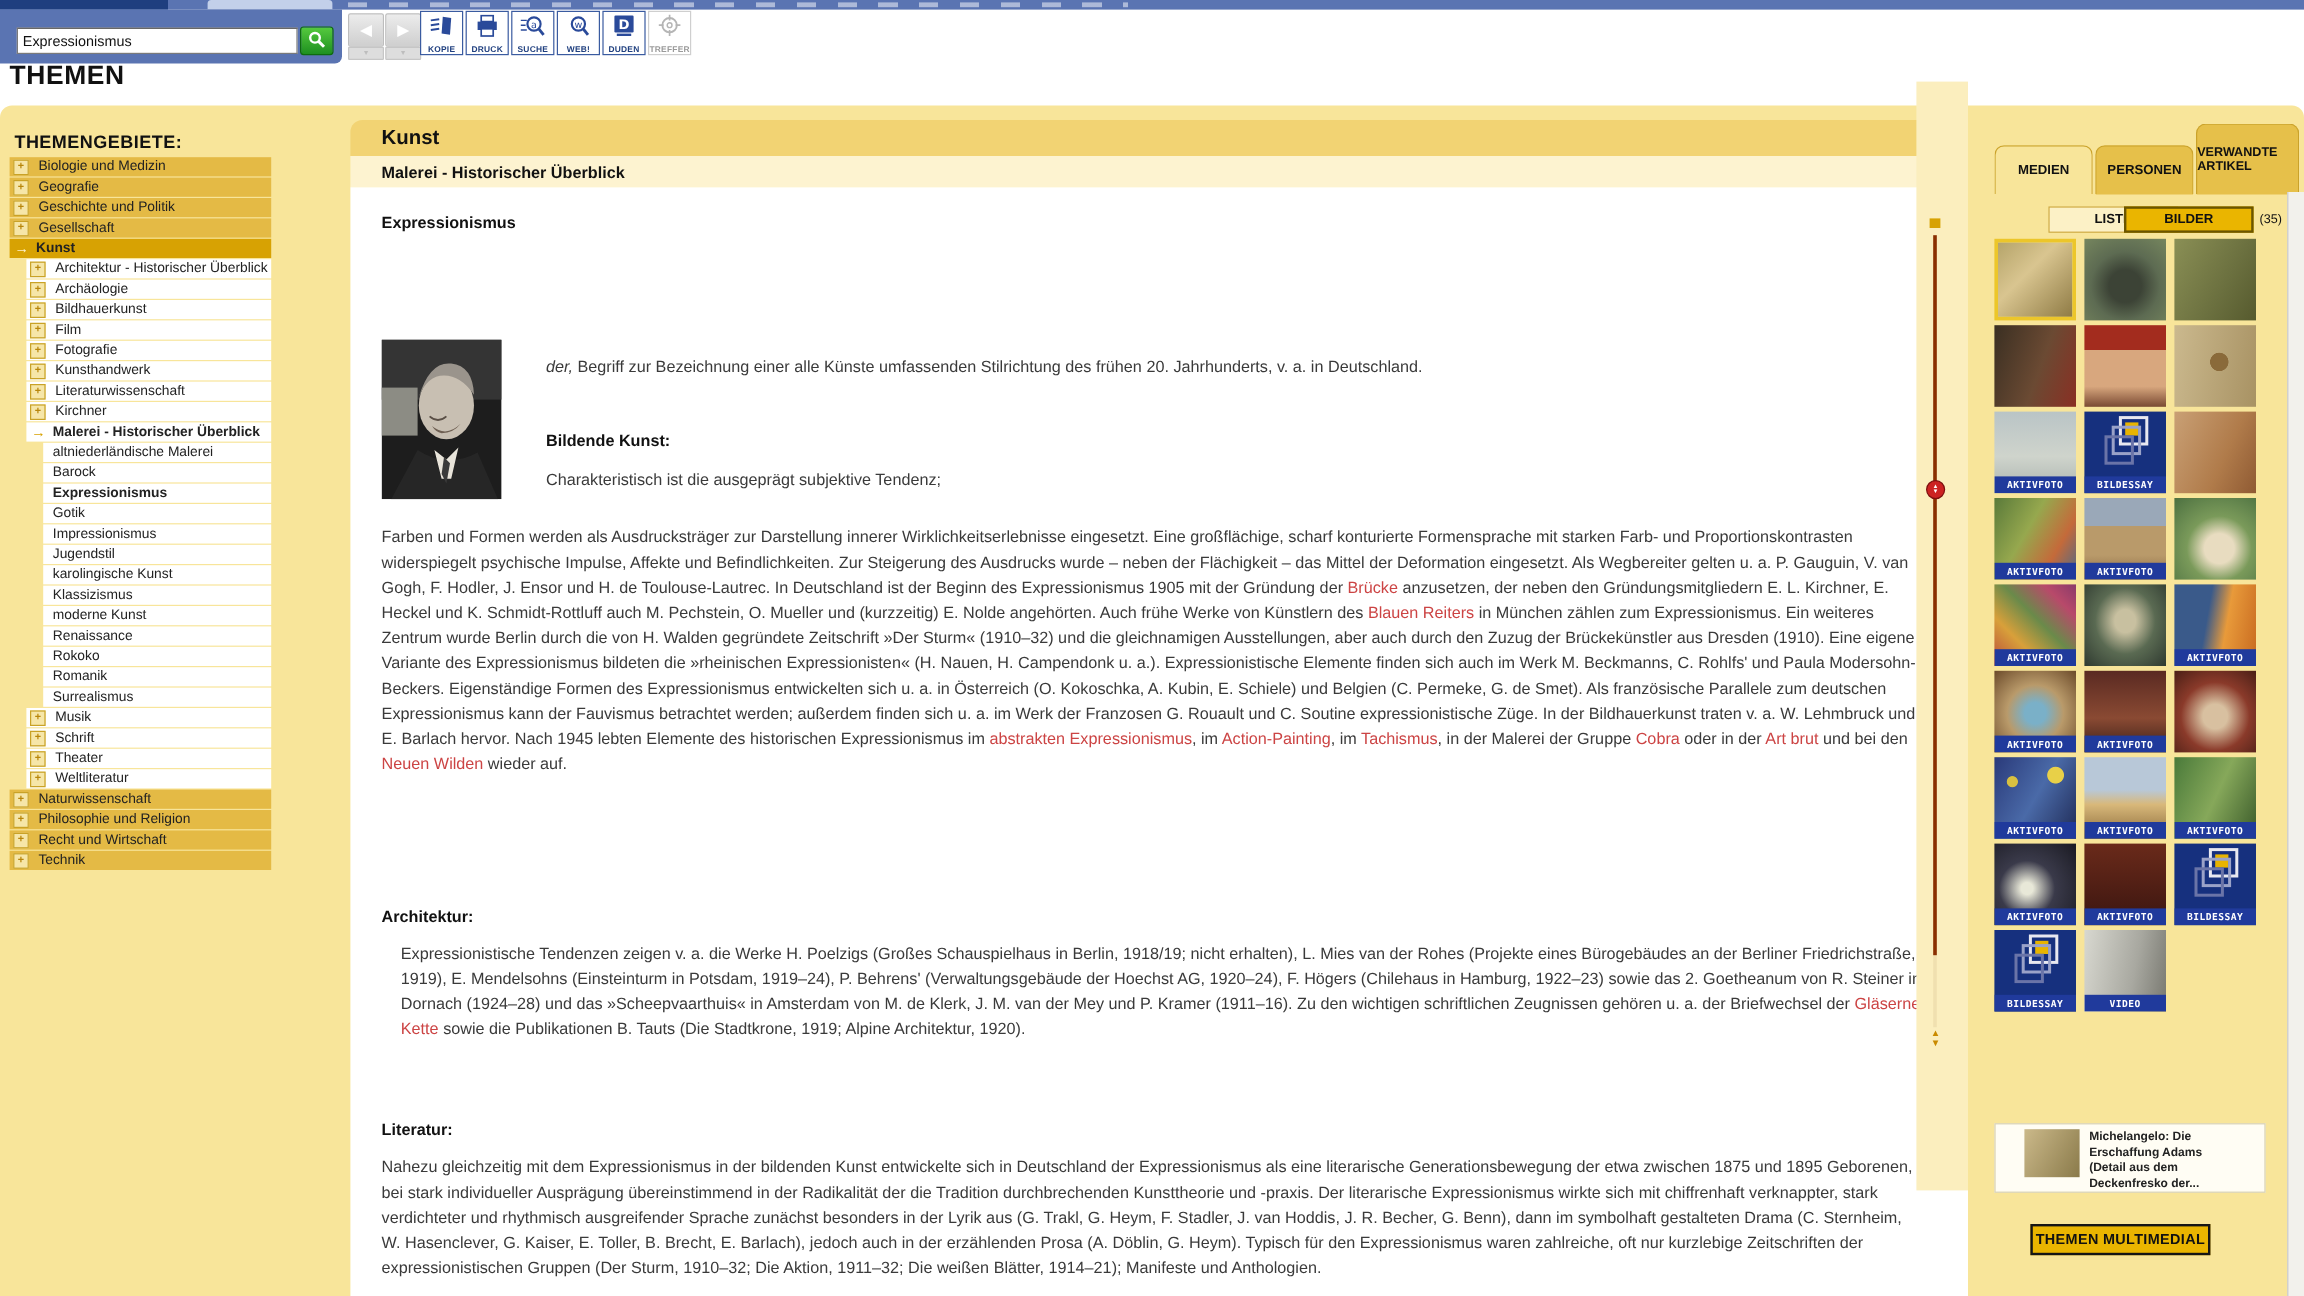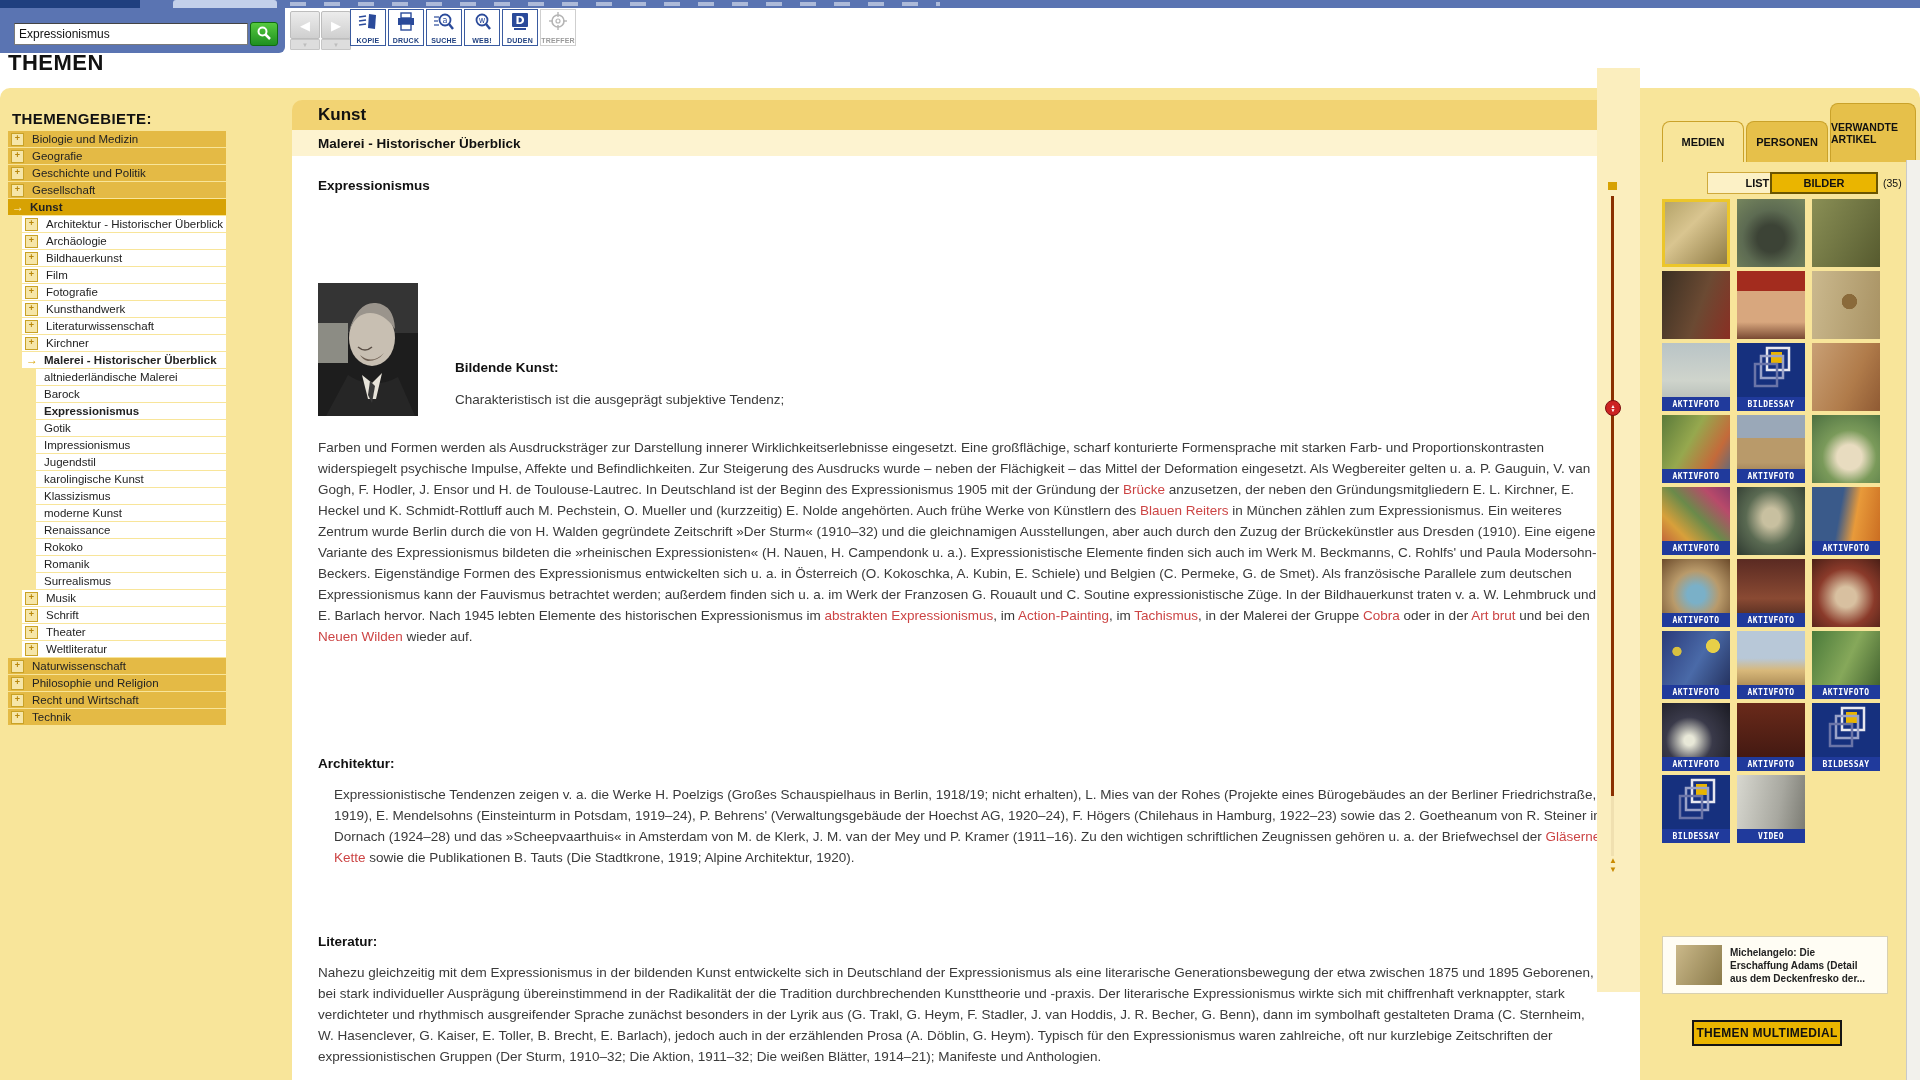--- a/index.html
+++ b/index.html
@@ -109,21 +109,21 @@
   .t19{background:radial-gradient(circle at 75% 22%,#e8d048 0 9%,rgba(0,0,0,0) 10%),
        radial-gradient(circle at 22% 30%,#d8c040 0 6%,rgba(0,0,0,0) 7%),
        linear-gradient(120deg,#2a3a7a,#4a6aa8 50%,#1f2a55);}
   .t20{background:linear-gradient(#b8c8d8 0 40%,#d8b87a 58%,#8a6a3a);}
   .t21{background:linear-gradient(115deg,#4a7a3a,#86a85a 50%,#3a5a2a);}
   .t22{background:radial-gradient(circle at 40% 55%,#e8e8d8 0 9%,#3a3a4a 42%,#1a1a22);}
   .t23{background:linear-gradient(#6a2a1a,#3a1510);}
   .t26{background:linear-gradient(100deg,#d8d8d0,#a8a8a0 60%,#787870);}
   
   .caption-box{left:1662px;top:936px;width:226px;height:58px;background:#fffdf4;border:1px solid #d8d0b0;
-    box-sizing:border-box;display:flex;align-items:center;padding:4px 13px;}
+    box-sizing:border-box;display:flex;padding:4px 24px;}
   .caption-thumb{width:46px;height:40px;background:linear-gradient(120deg,#cbb98a,#8a7a4a);flex:0 0 auto;margin-right:8px;}
   .caption-text{font-size:10px;font-weight:bold;line-height:13px;color:#222;}
   .mm-btn{left:1692px;top:1020px;width:150px;height:26px;background:#eab500;border:2px solid #151515;
     box-sizing:border-box;display:flex;align-items:center;justify-content:center;
     font-size:12px;font-weight:bold;color:#111;letter-spacing:.3px;}
   .win-strip{left:1906px;top:160px;width:14px;height:920px;background:#f2f1ec;border-left:1px solid #c9c9c9;box-sizing:border-box;}
 </style>
 </head>
 <body>
 
@@ -357,20 +357,21 @@
       <ellipse cx="54" cy="55" rx="23" ry="28" fill="#c8bfb2"></ellipse>
       <path d="M31,48 Q40,18 58,20 Q76,22 77,46 Q66,30 52,30 Q38,30 31,48 Z" fill="#9a948c"></path>
       <path d="M40,64 Q47,70 54,64" stroke="#5a4f46" stroke-width="1.5" fill="none"></path>
       <path d="M42,72 Q54,82 66,70 Q60,78 50,78 Q45,77 42,72 Z" fill="#6e5f52"></path>
       <path d="M8,133 L30,92 Q54,108 80,94 L97,133 Z" fill="#262626"></path>
       <path d="M44,92 L54,100 L64,90 L58,116 L50,116 Z" fill="#e8e4da"></path>
       <path d="M52,98 L57,103 L54,120 L50,112 Z" fill="#3a3a3a"></path>
     </svg>
   </div>
 
+  <div class="abs intro-line"><i>der,</i><span> Begriff zur Bezeichnung einer alle Künste umfassenden Stilrichtung des frühen 20. Jahrhunderts, v. a. in Deutschland.</span></div>
   <div class="abs bk-heading">Bildende Kunst:</div>
   <div class="abs bk-intro">Charakteristisch ist die ausgeprägt subjektive Tendenz;</div>
 
   <div class="abs para p-bk"><span>Farben und Formen werden als Ausdrucksträger zur Darstellung innerer Wirklichkeitserlebnisse eingesetzt. Eine großflächige, scharf konturierte Formensprache mit starken Farb- und Proportionskontrasten widerspiegelt psychische Impulse, Affekte und Befindlichkeiten. Zur Steigerung des Ausdrucks wurde – neben der Flächigkeit – das Mittel der Deformation eingesetzt. Als Wegbereiter gelten u. a. P. Gauguin, V. van Gogh, F. Hodler, J. Ensor und H. de Toulouse-Lautrec. In Deutschland ist der Beginn des Expressionismus 1905 mit der Gründung der </span><span class="rl">Brücke</span><span> anzusetzen, der neben den Gründungsmitgliedern E. L. Kirchner, E. Heckel und K. Schmidt-Rottluff auch M. Pechstein, O. Mueller und (kurzzeitig) E. Nolde angehörten. Auch frühe Werke von Künstlern des </span><span class="rl">Blauen Reiters</span><span> in München zählen zum Expressionismus. Ein weiteres Zentrum wurde Berlin durch die von H. Walden gegründete Zeitschrift »Der Sturm« (1910–32) und die gleichnamigen Ausstellungen, aber auch durch den Zuzug der Brückekünstler aus Dresden (1910). Eine eigene Variante des Expressionismus bildeten die »rheinischen Expressionisten« (H. Nauen, H. Campendonk u. a.). Expressionistische Elemente finden sich auch im Werk M. Beckmanns, C. Rohlfs' und Paula Modersohn-Beckers. Eigenständige Formen des Expressionismus entwickelten sich u. a. in Österreich (O. Kokoschka, A. Kubin, E. Schiele) und Belgien (C. Permeke, G. de Smet). Als französische Parallele zum deutschen Expressionismus kann der Fauvismus betrachtet werden; außerdem finden sich u. a. im Werk der Franzosen G. Rouault und C. Soutine expressionistische Züge. In der Bildhauerkunst traten v. a. W. Lehmbruck und E. Barlach hervor. Nach 1945 lebten Elemente des historischen Expressionismus im </span><span class="rl">abstrakten Expressionismus</span><span>, im </span><span class="rl">Action-Painting</span><span>, im </span><span class="rl">Tachismus</span><span>, in der Malerei der Gruppe </span><span class="rl">Cobra</span><span> oder in der </span><span class="rl">Art brut</span><span> und bei den </span><span class="rl">Neuen Wilden</span><span> wieder auf.</span></div>
 
   <div class="abs h-arch">Architektur:</div>
   <div class="abs para p-arch"><span>Expressionistische Tendenzen zeigen v. a. die Werke H. Poelzigs (Großes Schauspielhaus in Berlin, 1918/19; nicht erhalten), L. Mies van der Rohes (Projekte eines Bürogebäudes an der Berliner Friedrichstraße, 1919), E. Mendelsohns (Einsteinturm in Potsdam, 1919–24), P. Behrens' (Verwaltungsgebäude der Hoechst AG, 1920–24), F. Högers (Chilehaus in Hamburg, 1922–23) sowie das 2. Goetheanum von R. Steiner in Dornach (1924–28) und das »Scheepvaarthuis« in Amsterdam von M. de Klerk, J. M. van der Mey und P. Kramer (1911–16). Zu den wichtigen schriftlichen Zeugnissen gehören u. a. der Briefwechsel der </span><span class="rl">Gläsernen Kette</span><span> sowie die Publikationen B. Tauts (Die Stadtkrone, 1919; Alpine Architektur, 1920).</span></div>
 
   <div class="abs h-lit">Literatur:</div>
   <div class="abs para p-lit">Nahezu gleichzeitig mit dem Expressionismus in der bildenden Kunst entwickelte sich in Deutschland der Expressionismus als eine literarische Generationsbewegung der etwa zwischen 1875 und 1895 Geborenen, bei stark individueller Ausprägung übereinstimmend in der Radikalität der die Tradition durchbrechenden Kunsttheorie und -praxis. Der literarische Expressionismus wirkte sich mit chiffrenhaft verknappter, stark verdichteter und rhythmisch ausgreifender Sprache zunächst besonders in der Lyrik aus (G. Trakl, G. Heym, F. Stadler, J. van Hoddis, J. R. Becher, G. Benn), dann im symbolhaft gestalteten Drama (C. Sternheim, W. Hasenclever, G. Kaiser, E. Toller, B. Brecht, E. Barlach), jedoch auch in der erzählenden Prosa (A. Döblin, G. Heym). Typisch für den Expressionismus waren zahlreiche, oft nur kurzlebige Zeitschriften der expressionistischen Gruppen (Der Sturm, 1910–32; Die Aktion, 1911–32; Die weißen Blätter, 1914–21); Manifeste und Anthologien.</div>

